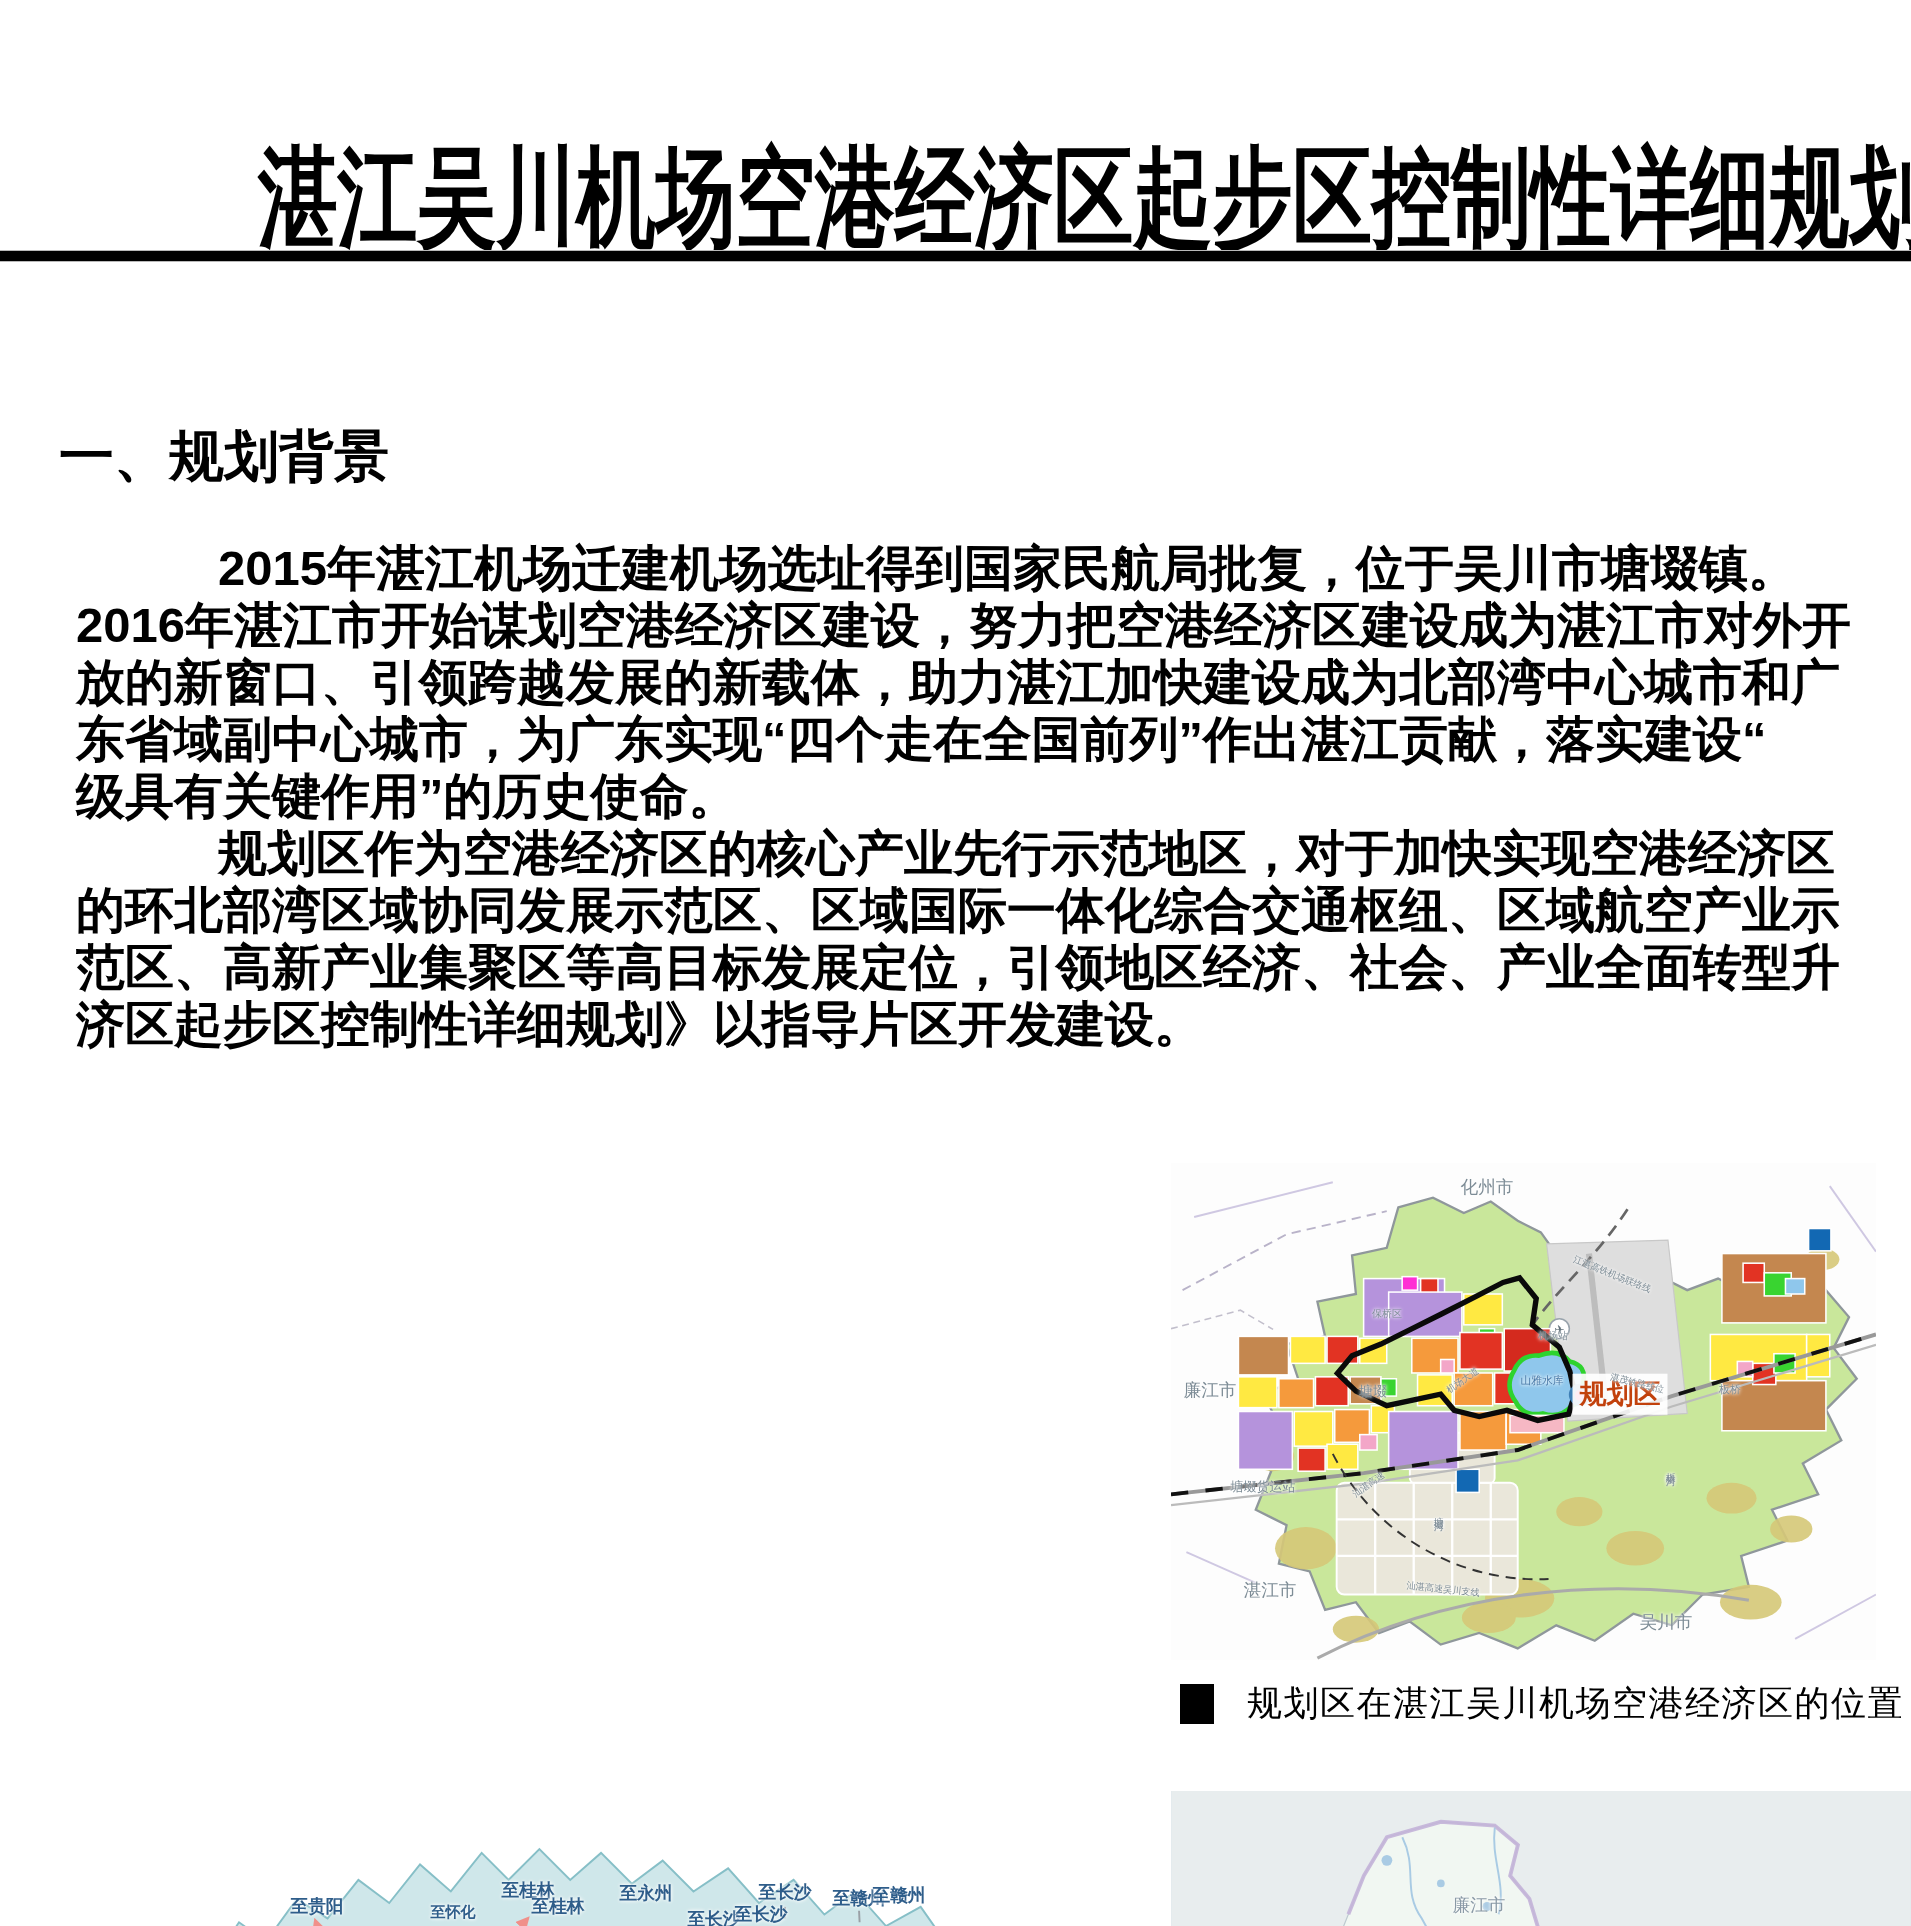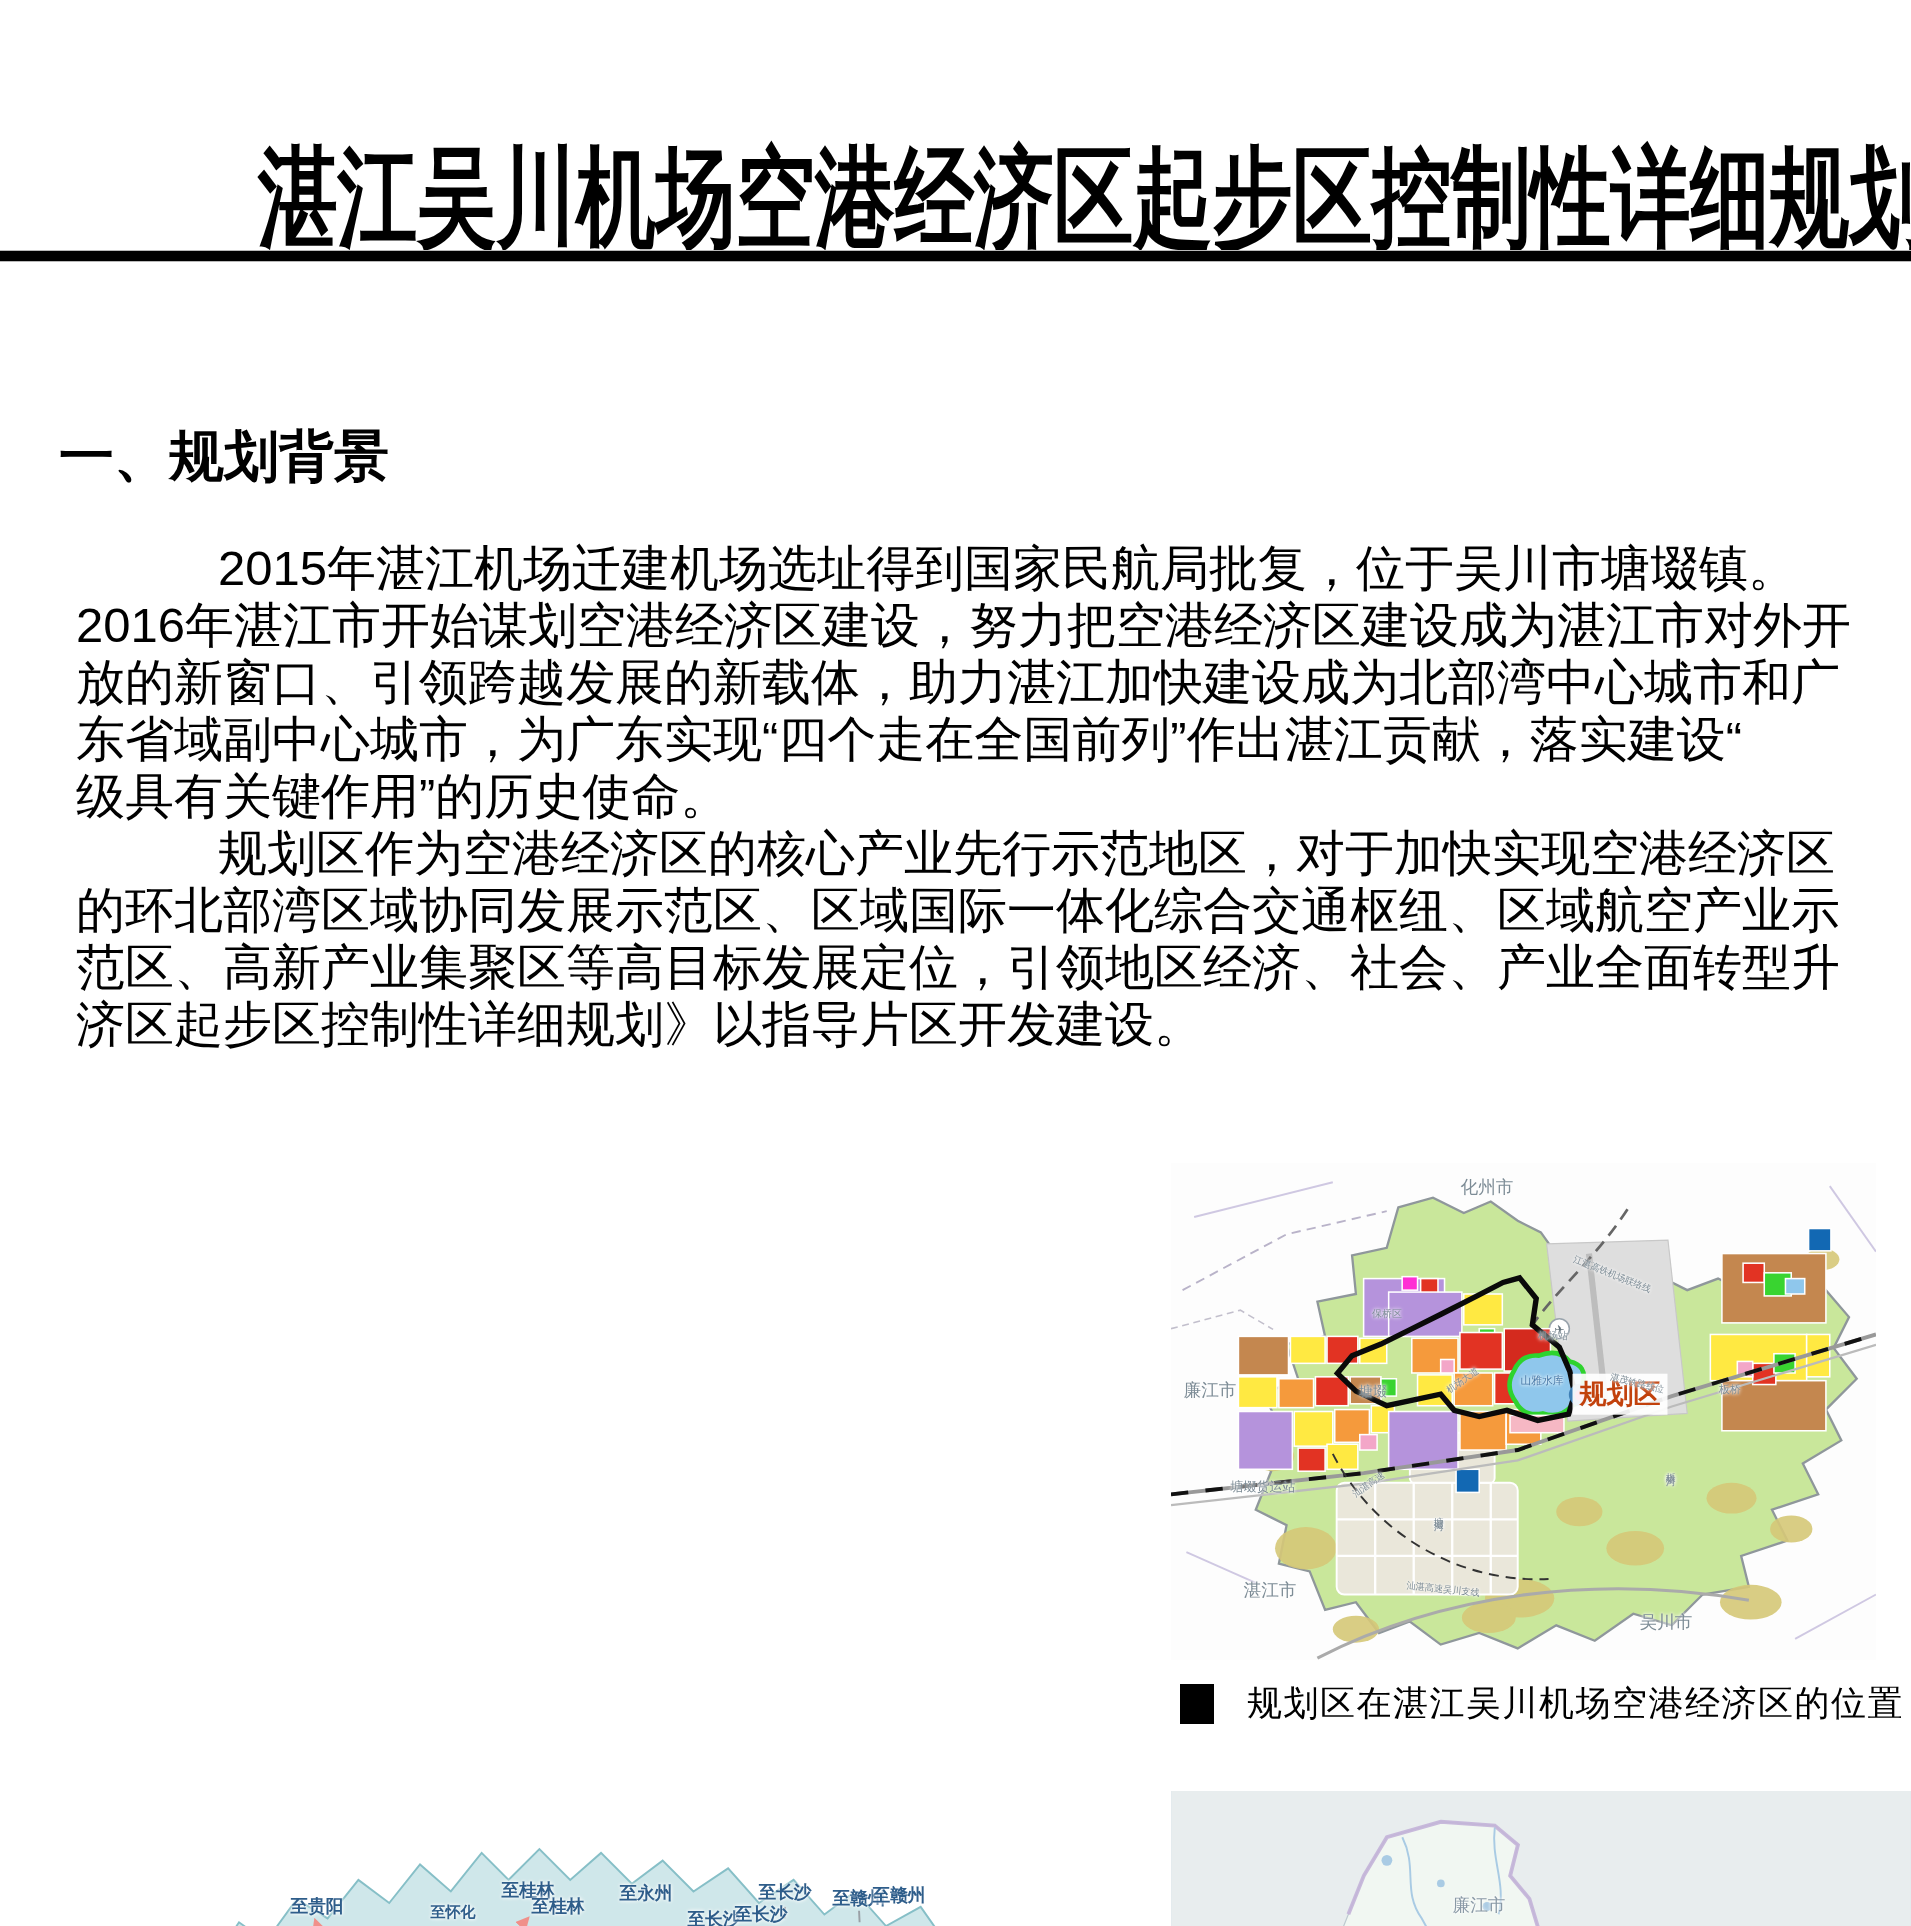--- a/index.html
+++ b/index.html
@@ -6,21 +6,21 @@
   .page{position:relative;width:1911px;height:2703px;background:#ffffff;overflow:hidden;
         font-family:"Liberation Sans","DejaVu Sans",sans-serif;color:#000;}
   
   .doc-title{position:absolute;top:65px;left:0;width:100%;text-align:center;
              font-size:109px;font-weight:900;letter-spacing:0;line-height:1.1;
              transform:scaleX(0.73);transform-origin:50% 50%;white-space:nowrap;}
   .title-rule{position:absolute;top:250px;left:0;width:100%;height:10px;background:#000;
               border-top:1.5px solid #b9b9b9;border-bottom:1.5px solid #b9b9b9;}
   
   .section-heading{position:absolute;left:59px;top:374px;font-size:55px;font-weight:700;white-space:nowrap;}
-  .bodytext{position:absolute;left:76px;top:540px;width:1780px;font-size:49px;font-weight:400;
+  .bodytext{position:absolute;left:76px;top:540px;width:1780px;font-size:49px;font-weight:700;
             line-height:57px;}
   .bodyline{height:57px;white-space:nowrap;}
   .bodyline.indent{padding-left:142px;}
   
   .figure{position:absolute;}
   .figure svg{position:absolute;left:0;top:0;}
   .caption{position:absolute;display:flex;align-items:center;gap:33px;}
   .caption .sq{width:34px;height:40px;background:#000;flex:0 0 auto;}
   .caption .cap-text{font-size:35px;font-weight:500;white-space:nowrap;letter-spacing:1.5px;}
   

